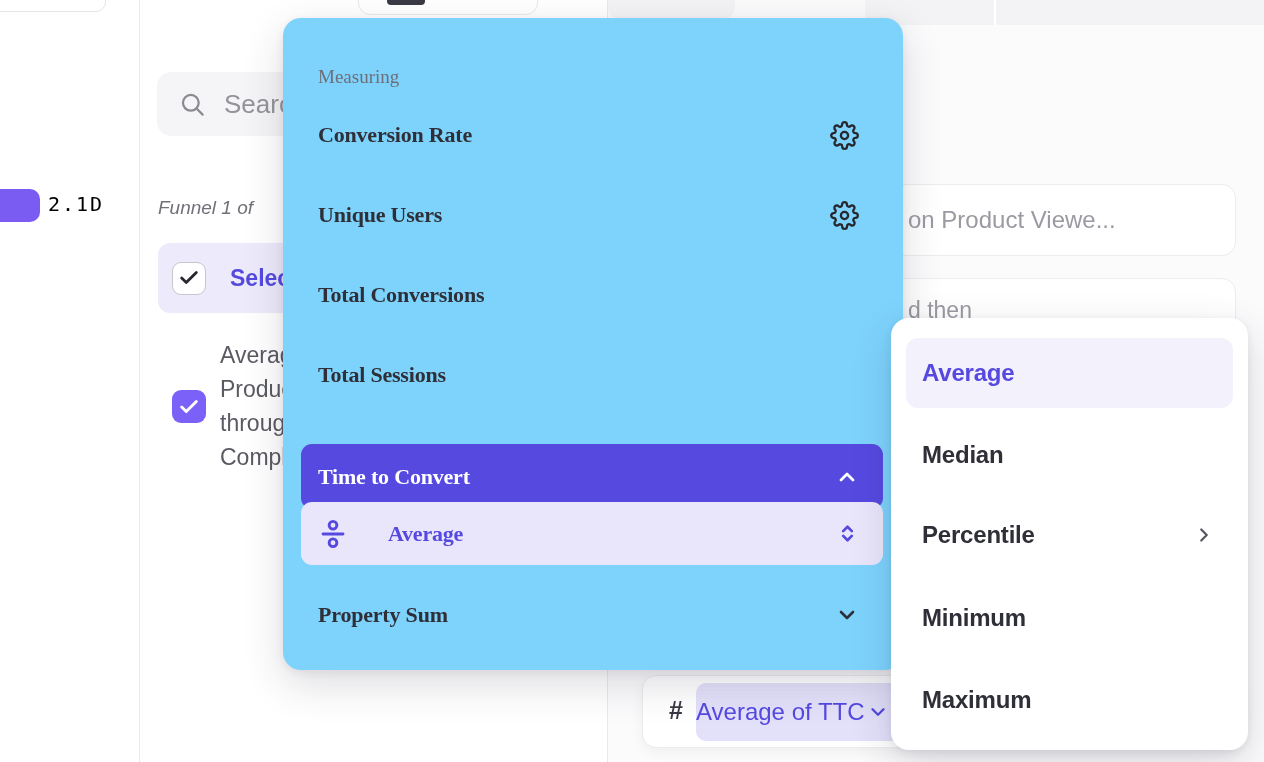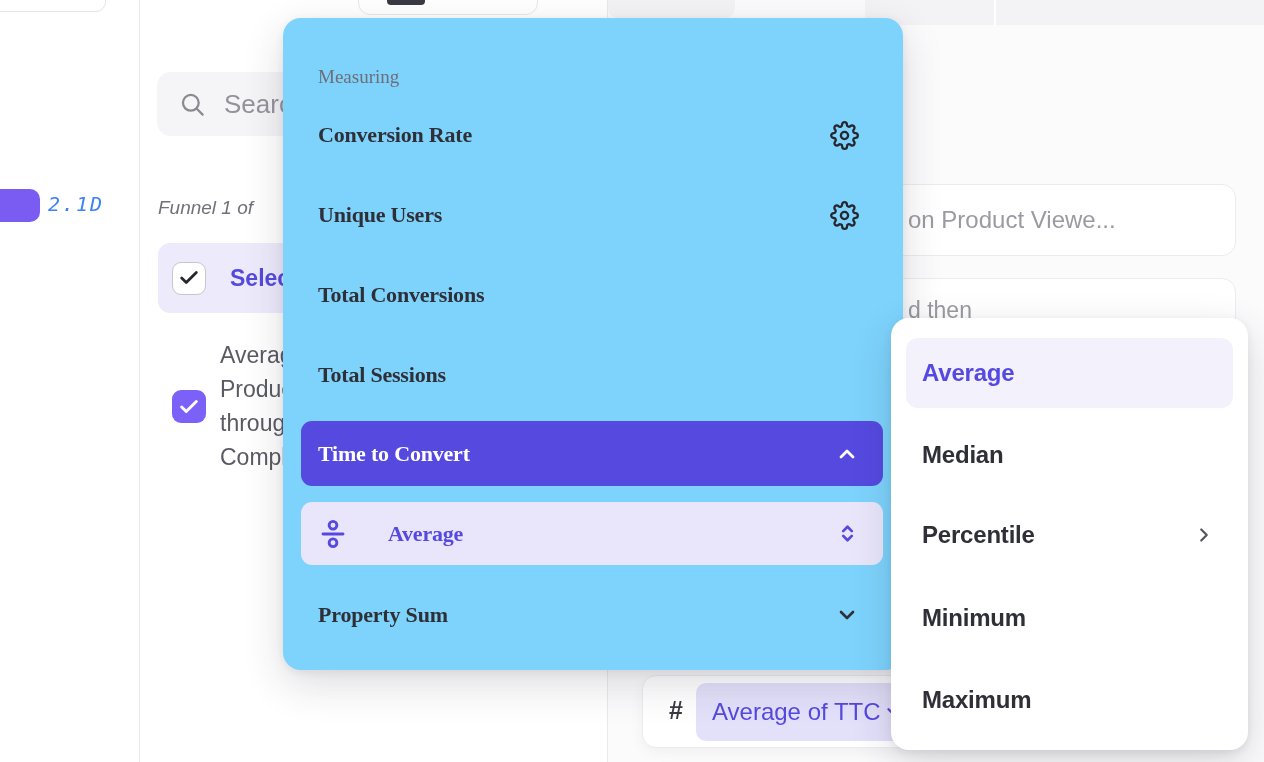--- a/index.html
+++ b/index.html
@@ -37,48 +37,48 @@
   .cbx.white { background:#fff; border:1.5px solid #C6C6CC; }
   .cbx.purple { background:#7B61F8; }
   #select-row .lbl { font-size:23px; font-weight:700; color:#5549E0; white-space:nowrap; }
 
   #step-checkbox { left:172px; top:390px; }
   #step-text { left:220px; top:338px; width:120px; font-size:23px; line-height:34px; color:#5A5A63; }
   #step-text div { white-space:nowrap; }
 
   #bar-badge { left:-12px; top:189px; width:52px; height:33px; background:#7A5CF2; border-radius:10px; }
   #bar-value { left:48px; top:192px; font-family:"DejaVu Sans Mono", monospace; font-size:20px;
-    letter-spacing:2px; color:#3b82f6;font-style:italic; }
+    letter-spacing:2px; color:#000000; }
 
   .bg-card { background:#fff; border:1.5px solid #ECECEF; border-radius:14px; }
   #card-event { left:620px; top:184px; width:616px; height:72px; }
   #card-event .txt { position:absolute; left:287px; top:21px; font-size:24px; color:#9A9AA2; white-space:nowrap; }
   #card-then { left:620px; top:278px; width:616px; height:100px; }
   #card-then .txt { position:absolute; left:287px; top:18px; font-size:23px; color:#9A9AA2; white-space:nowrap; }
 
   #card-formula { left:642px; top:675px; width:600px; height:73px; z-index:2;
     box-shadow:0 4px 14px rgba(0,0,0,0.05); }
   #card-formula .hash { position:absolute; left:26px; top:20px; font-size:25px; font-weight:600; color:#3A3A44; }
   #formula-pill { position:absolute; left:53px; top:7px; width:210px; height:58px; background:#E3E0FA;
-    border-radius:10px; display:flex; align-items:center; padding-left:16px; gap:2px; }
+    border-radius:10px; display:flex; align-items:center; gap:2px; }
   #formula-pill .plbl { font-size:24px; color:#5549E0; white-space:nowrap; }
 
   
   #measuring-menu { left:283px; top:18px; width:620px; height:652px; background:#7dd3fc; border-radius:18px;
     box-shadow:0 14px 40px rgba(40,40,60,0.16), 0 2px 8px rgba(40,40,60,0.08); z-index:10;font-family:Liberation Serif, serif; }
   #measuring-menu .header { position:absolute; left:35px; top:48px; font-size:19px; color:#6E6E78; }
   .m-row { position:absolute; left:18px; width:582px; height:64px; display:flex; align-items:center;
     padding:0 24px 0 17px; border-radius:11px;gap:16px; }
   .m-row .mlbl { font-size:22px; font-weight:600; color:#2F2F38; letter-spacing:-0.2px; white-space:nowrap; }
   .m-row .spacer { flex:1; }
   #m-item-0 { top:85px; }
   #m-item-1 { top:165px; }
   #m-item-2 { top:245px; }
   #m-item-3 { top:325px; }
-  #m-item-4 { top:403px; height:65px; background:#5549E0; }
+  #m-item-4 { top:426px; height:65px; background:#5549E0; }
   #m-item-4 .mlbl { color:#fff; }
   #m-item-5 { top:484px; height:63px; background:#E9E6FB; }
   #m-item-5 .mlbl { color:#5549E0; margin-left:24px; }
   #m-item-6 { top:565px;justify-content:flex-end; }
 
   
   #agg-menu { left:891px; top:318px; width:357px; height:432px; background:#fff; border-radius:18px;
     box-shadow:0 14px 40px rgba(40,40,60,0.16), 0 2px 8px rgba(40,40,60,0.08); z-index:20; }
   .a-row { position:absolute; left:15px; width:327px; height:64px; display:flex; align-items:center;
     padding:0 18px 0 16px; border-radius:12px; }

